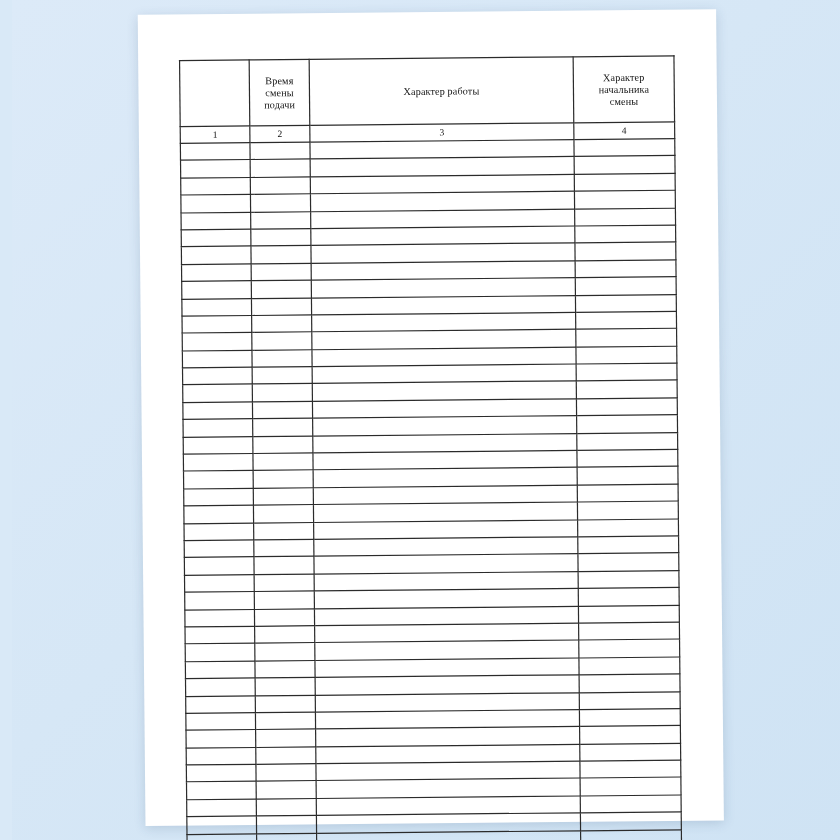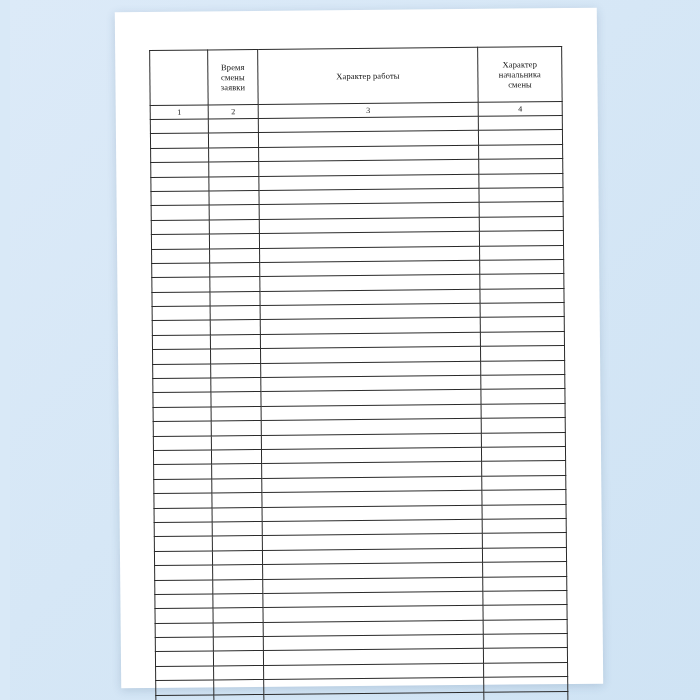--- a/index.html
+++ b/index.html
@@ -86,21 +86,21 @@
           <col class="c-sign">
         </colgroup>
         <thead>
           <tr>
             <th>
               <span class="hdr-line"></span>
             </th>
             <th>
               <span class="hdr-line">Время</span>
               <span class="hdr-line">смены</span>
-              <span class="hdr-line">заявки</span>
+              <span class="hdr-line">подачи</span>
             </th>
             <th>
               <span class="hdr-line">Характер работы</span>
             </th>
             <th>
               <span class="hdr-line">Характер</span>
               <span class="hdr-line">начальника</span>
               <span class="hdr-line">смены</span>
             </th>
           </tr>

